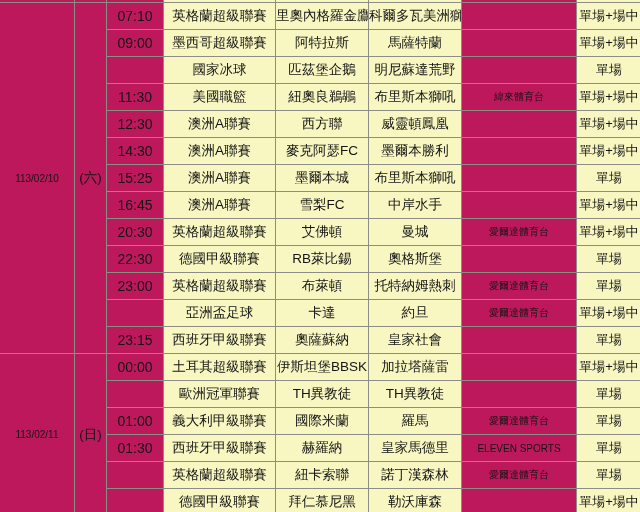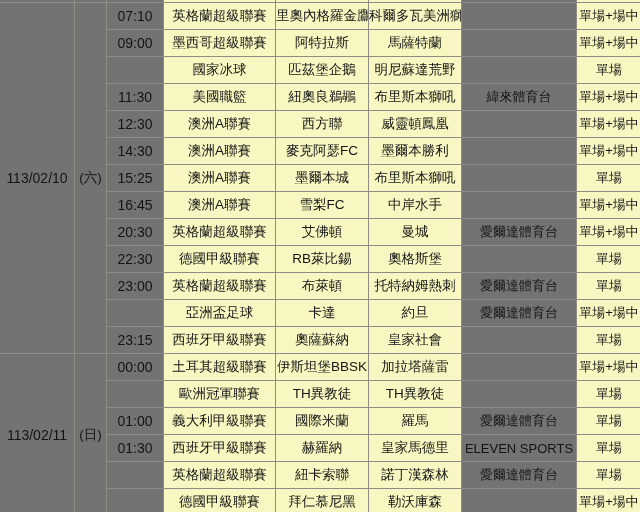--- a/index.html
+++ b/index.html
@@ -21,26 +21,26 @@
     vertical-align: middle;
     padding: 0;
     height: 26px;
     overflow: hidden;
     white-space: nowrap;
     font-size: 13.5px;
     color: #141414;
     letter-spacing: 0;
   }
   .cell-yellow { background: #f8f7c1; }
-  .cell-white  { background: #737373; }
+  .cell-white  { background: #be185d; }
   tr.sliver-row td { height: 2px; }
-  td[data-name="date-cell"] { font-size: 14px; }
+  td[data-name="date-cell"] { font-size: 10px; }
   td[data-name="time-cell"] { font-size: 14px; }
   td[data-name="bet-type-cell"] { font-size: 13px; margin-left: 44px; }
-  td[data-name="channel-cell"] { font-size: 13px; }
+  td[data-name="channel-cell"] { font-size: 10px; }
 </style>
 </head>
 <body>
 
 <table id="sched" data-name="match-schedule-table">
   <colgroup>
     <col style="width:75px">
     <col style="width:32px">
     <col style="width:57px">
     <col style="width:112px">

